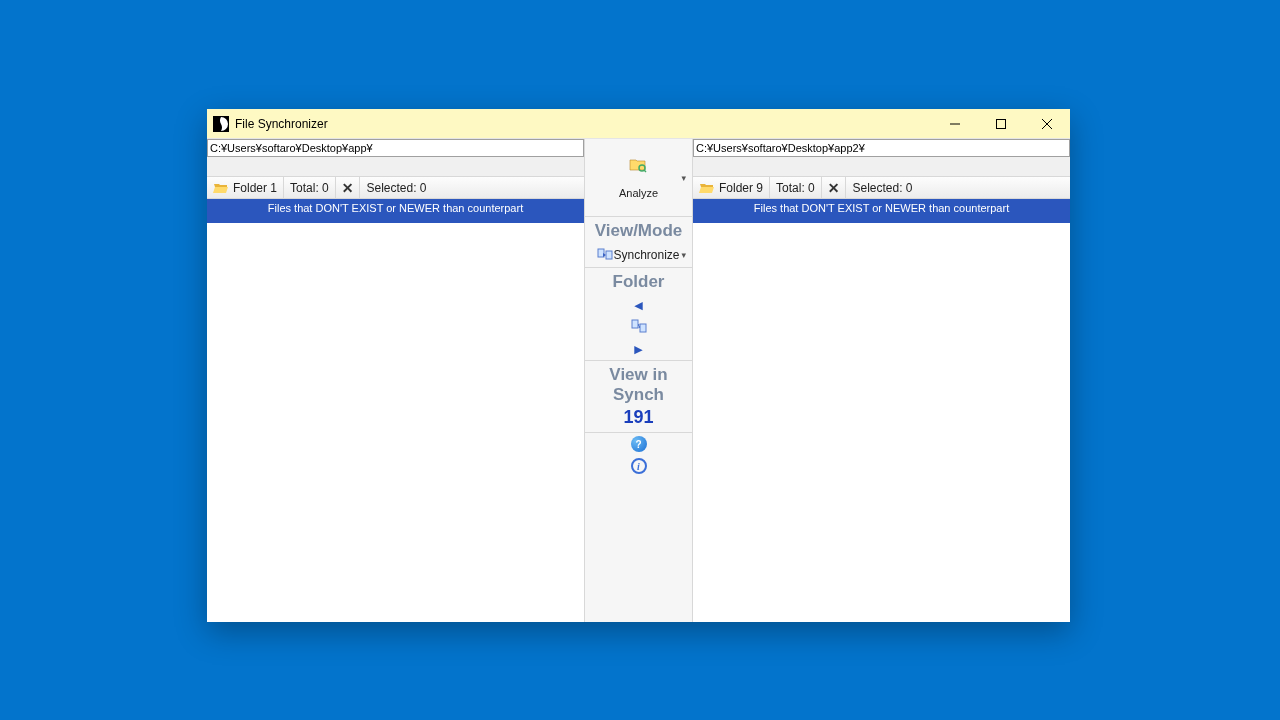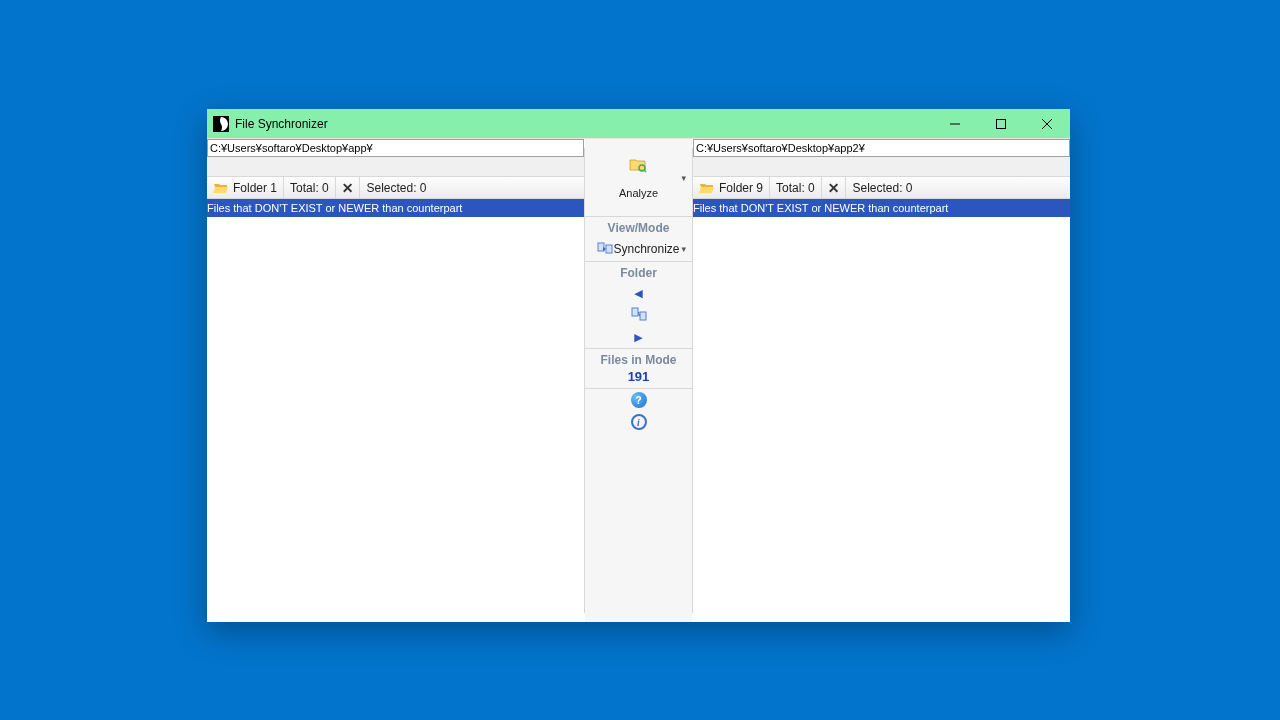--- a/index.html
+++ b/index.html
@@ -20,21 +20,21 @@
     top: 109px;
     width: 863px;
     height: 513px;
     background: #fff;
     box-shadow: 0 10px 30px rgba(0,0,0,0.3);
     display: flex;
     flex-direction: column;
   }
   .titlebar {
     height: 30px;
-    background: #86efac;
+    background: #fef9c3;
     display: flex;
     align-items: center;
     padding-left: 6px;
     border-bottom: 1px solid #e5e5e5;
   }
   .app-icon {
     width: 16px; height: 16px;
     margin-right: 6px;
     display: flex; align-items: center; justify-content: center;
   }
@@ -47,21 +47,20 @@
   }
   .content {
     flex: 1;
     display: flex;
     min-height: 0;
   }
   .pane {
     display: flex;
     flex-direction: column;
     background: #0c4a6e;
-    border-radius: 13px;
   }
   .pane.left { width: 378px; border-right: 1px solid #d8d8d8; }
   .pane.right { width: 378px; border-left: 1px solid #d8d8d8; }
   .center {
     flex: 1;
     background: #f6f6f6;
     display: flex;
     flex-direction: column;
     align-items: stretch;
     font-size: 11px;
@@ -96,25 +95,25 @@
   .folder-bar .seg {
     display: flex; align-items: center;
     padding: 0 6px;
     height: 100%;
     border-right: 1px solid #d8d8d8;
     gap: 4px;
   }
   .folder-bar .seg.noborder { border-right: none; }
   .folder-icon svg { display: block; }
   .blue-header {
-    height: 18px;
+    height: 24px;
     background: #2b56bd;
     color: #fff;
     font-size: 11px;
-    text-align: left;
+    text-align: center;
     line-height: 18px;
     white-space: nowrap;
     overflow: hidden;
   }
   .file-area {
     flex: 1;
     background: #fff;
   }
   
   .center-top {
@@ -138,21 +137,21 @@
     top: 50%;
     transform: translateY(-50%);
     font-size: 9px;
     color: #555;
   }
   .section-label {
     padding: 4px 0 2px;
     text-align: center;
     color: #7a8aa0;
     font-weight: 600;
-    font-size: 12px;
+    font-size: 17px;
   }
   .hr { height: 1px; background: #d8d8d8; margin: 0; }
   .sync-row {
     height: 24px;
     display: flex; align-items: center; justify-content: center;
     gap: 0;
     position: relative;
   }
   .sync-text { font-size: 12px; color: #222; }
   .sync-caret {
@@ -160,21 +159,21 @@
     right: 6px;
     font-size: 9px; color: #555;
   }
   .action-row {
     height: 22px;
     display: flex; align-items: center; justify-content: center;
   }
   .files-count {
     color: #1b3fbc;
     font-weight: 700;
-    font-size: 13px;
+    font-size: 18px;
     text-align: center;
     padding-bottom: 4px;
   }
   .circle-icon {
     width: 16px; height: 16px; border-radius: 50%;
     display: flex; align-items: center; justify-content: center;
     font-size: 10px; font-weight: 700;
   }
   .help-icon { background: radial-gradient(circle at 30% 30%, #6cbcf5, #1b6fd4); color: #fff; }
   .info-icon { border: 2px solid #3b6fd8; color: #3b6fd8; font-family: Georgia, serif; font-style: italic; }
@@ -285,21 +284,21 @@
               <path d="M7 6l2 1-2 1z" fill="#3a63c4"></path>
               <path d="M9 10l-2-1 2-1z" fill="#3a63c4"></path>
             </svg>
         </span>
       </div>
       <div class="action-row">
         <span class="tri-right">▶</span>
       </div>
       <div class="hr"></div>
 
-      <div class="section-label">Files in Mode</div>
+      <div class="section-label">View in Synch</div>
       <div class="files-count">191</div>
       <div class="hr"></div>
 
       <div class="action-row">
         <span class="circle-icon help-icon">?</span>
       </div>
       <div class="action-row">
         <span class="circle-icon info-icon">i</span>
       </div>
     </div>

